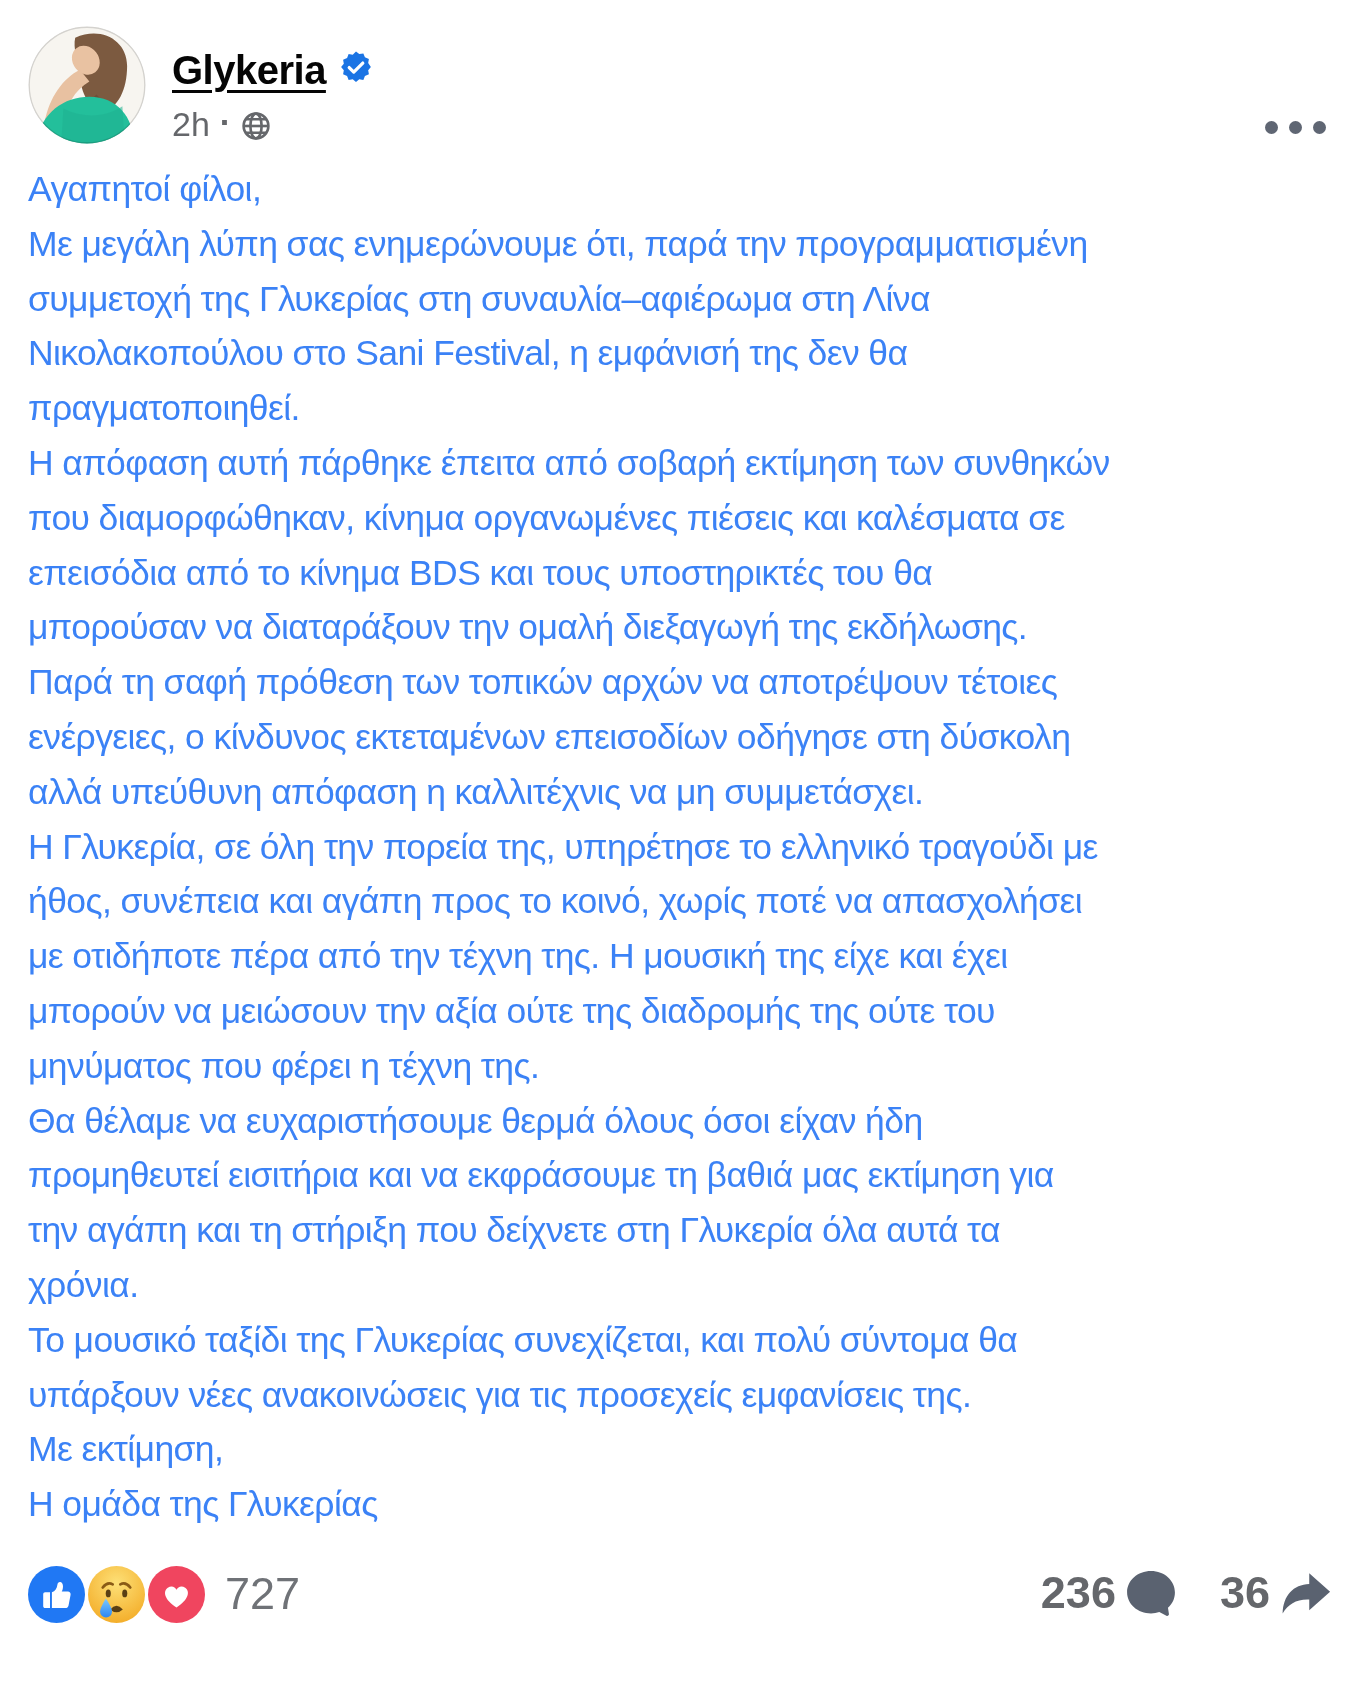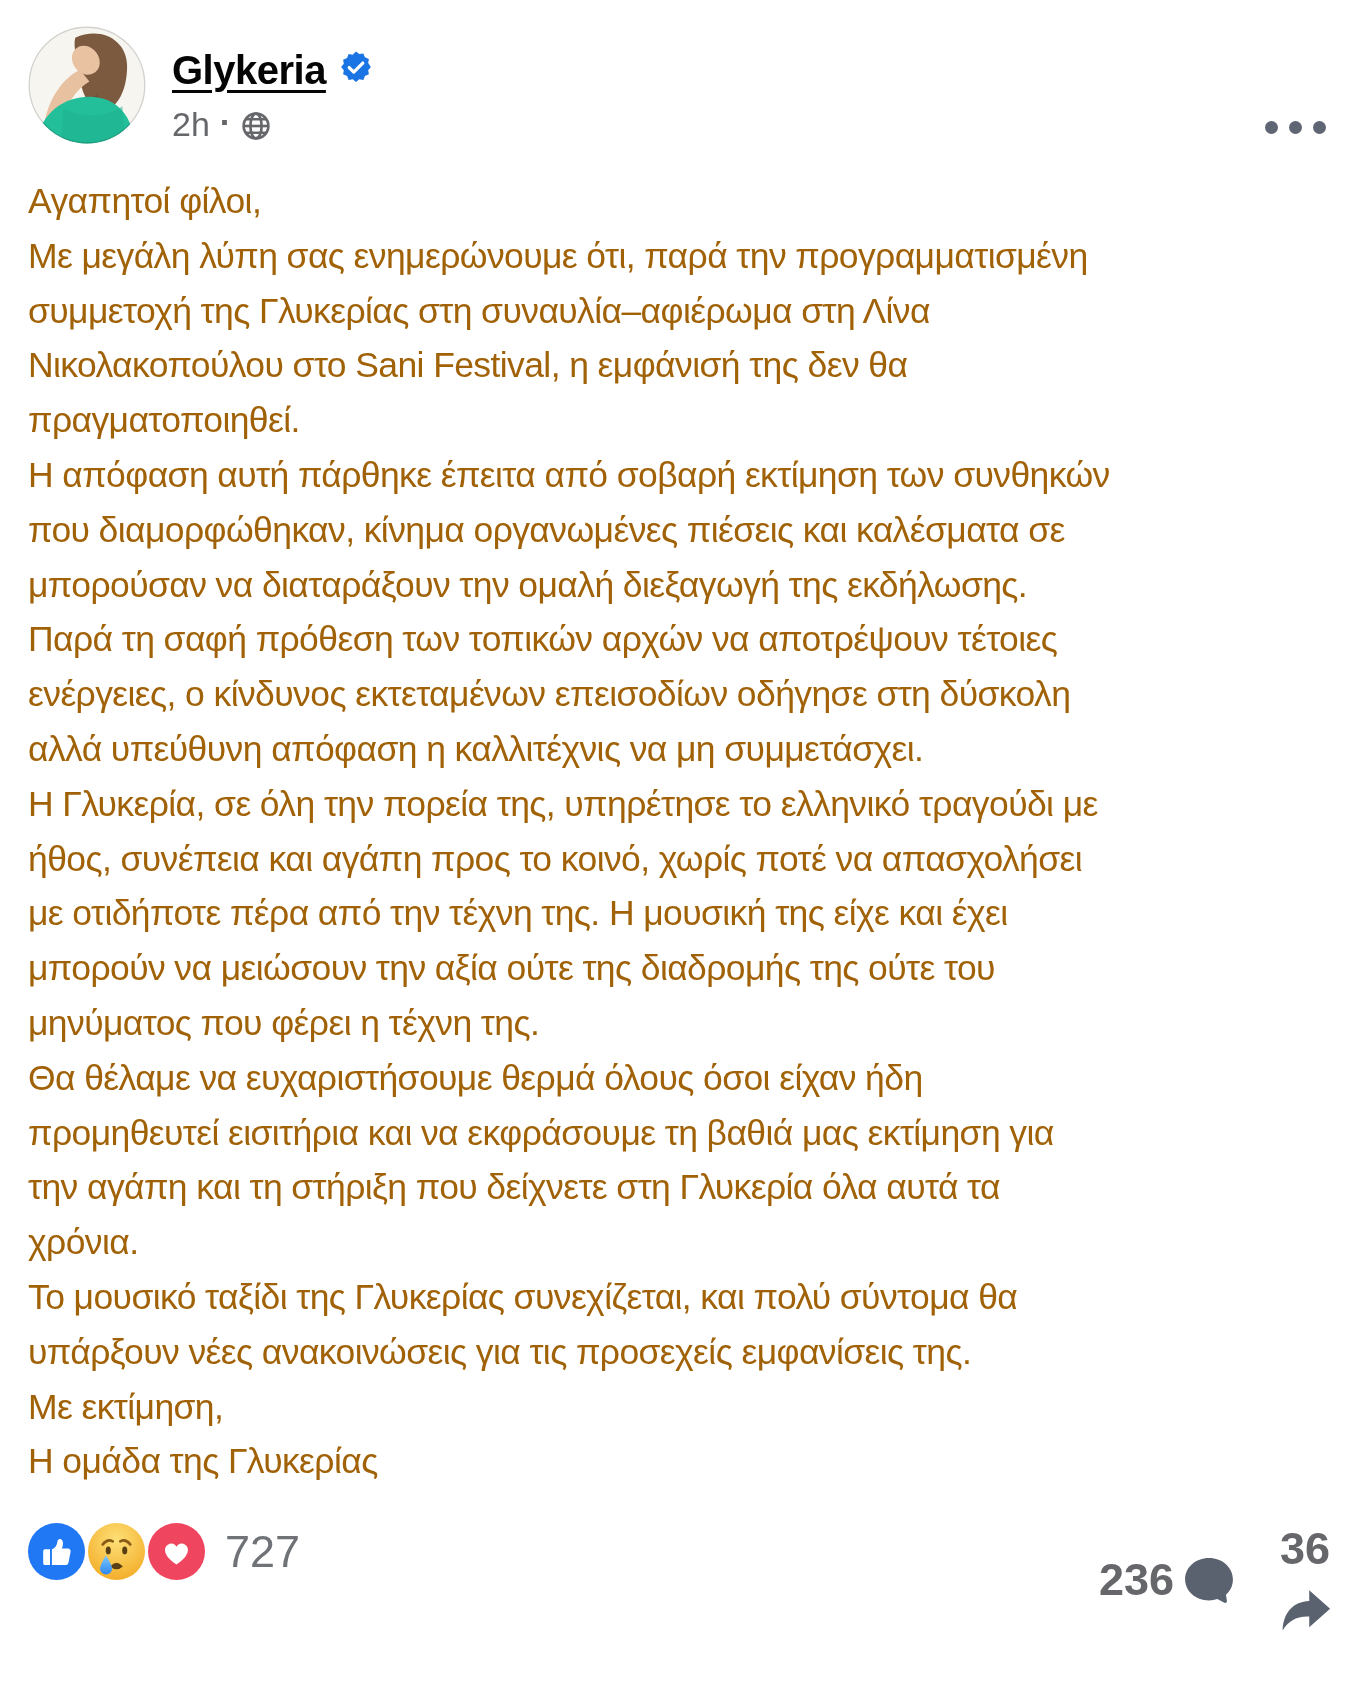--- a/index.html
+++ b/index.html
@@ -81,22 +81,22 @@
   }
   .more-dot {
     width: 13px;
     height: 13px;
     border-radius: 50%;
     background: #5f6673;
   }
 
   
   .post-body {
-    margin-top: 30px;
-    color: #a16207;
+    margin-top: 18px;
+    color: #3b82f6;
   }
   .post-line {
     font-size: 35.5px;
     line-height: 54.8px;
     letter-spacing: -0.6px;
     white-space: nowrap;
   }
 
   
   .post-footer {
@@ -130,21 +130,21 @@
     font-size: 45px;
     color: #65676B;
   }
   .count-pair {
     display: flex;
     align-items: center;
     gap: 8px;
     cursor: pointer;
     font-weight: bold;
   }
-  .count-pair + .count-pair { margin-left: 26px; flex-direction: column; }
+  .count-pair + .count-pair { margin-left: 26px; }
   .footer-glyph { width: 54px; height: 54px; }
   .footer-glyph svg { display: block; width: 100%; height: 100%; }
 </style>
 </head>
 <body>
 
 <div class="post">
 
   <div class="post-header">
 
@@ -206,20 +206,21 @@
   </div>
 
   <div class="post-body">
       <div class="post-line">Αγαπητοί φίλοι,</div>
       <div class="post-line">Με μεγάλη λύπη σας ενημερώνουμε ότι, παρά την προγραμματισμένη</div>
       <div class="post-line">συμμετοχή της Γλυκερίας στη συναυλία–αφιέρωμα στη Λίνα</div>
       <div class="post-line">Νικολακοπούλου στο Sani Festival, η εμφάνισή της δεν θα</div>
       <div class="post-line">πραγματοποιηθεί.</div>
       <div class="post-line">Η απόφαση αυτή πάρθηκε έπειτα από σοβαρή εκτίμηση των συνθηκών</div>
       <div class="post-line">που διαμορφώθηκαν, κίνημα οργανωμένες πιέσεις και καλέσματα σε</div>
+      <div class="post-line">επεισόδια από το κίνημα BDS και τους υποστηρικτές του θα</div>
       <div class="post-line">μπορούσαν να διαταράξουν την ομαλή διεξαγωγή της εκδήλωσης.</div>
       <div class="post-line">Παρά τη σαφή πρόθεση των τοπικών αρχών να αποτρέψουν τέτοιες</div>
       <div class="post-line">ενέργειες, ο κίνδυνος εκτεταμένων επεισοδίων οδήγησε στη δύσκολη</div>
       <div class="post-line">αλλά υπεύθυνη απόφαση η καλλιτέχνις να μη συμμετάσχει.</div>
       <div class="post-line">Η Γλυκερία, σε όλη την πορεία της, υπηρέτησε το ελληνικό τραγούδι με</div>
       <div class="post-line">ήθος, συνέπεια και αγάπη προς το κοινό, χωρίς ποτέ να απασχολήσει</div>
       <div class="post-line">με οτιδήποτε πέρα από την τέχνη της. Η μουσική της είχε και έχει</div>
       <div class="post-line">μπορούν να μειώσουν την αξία ούτε της διαδρομής της ούτε του</div>
       <div class="post-line">μηνύματος που φέρει η τέχνη της.</div>
       <div class="post-line">Θα θέλαμε να ευχαριστήσουμε θερμά όλους όσοι είχαν ήδη</div>

